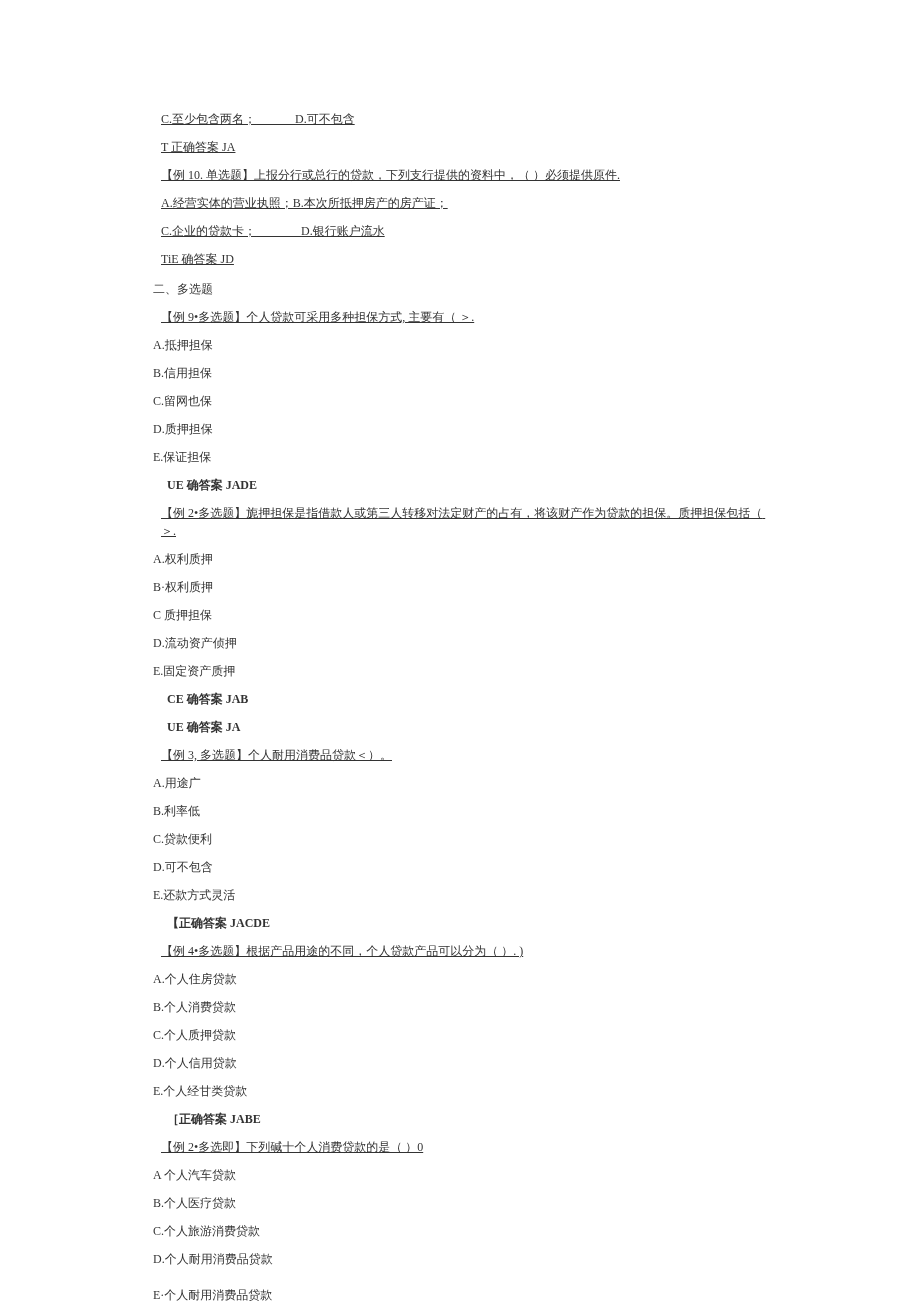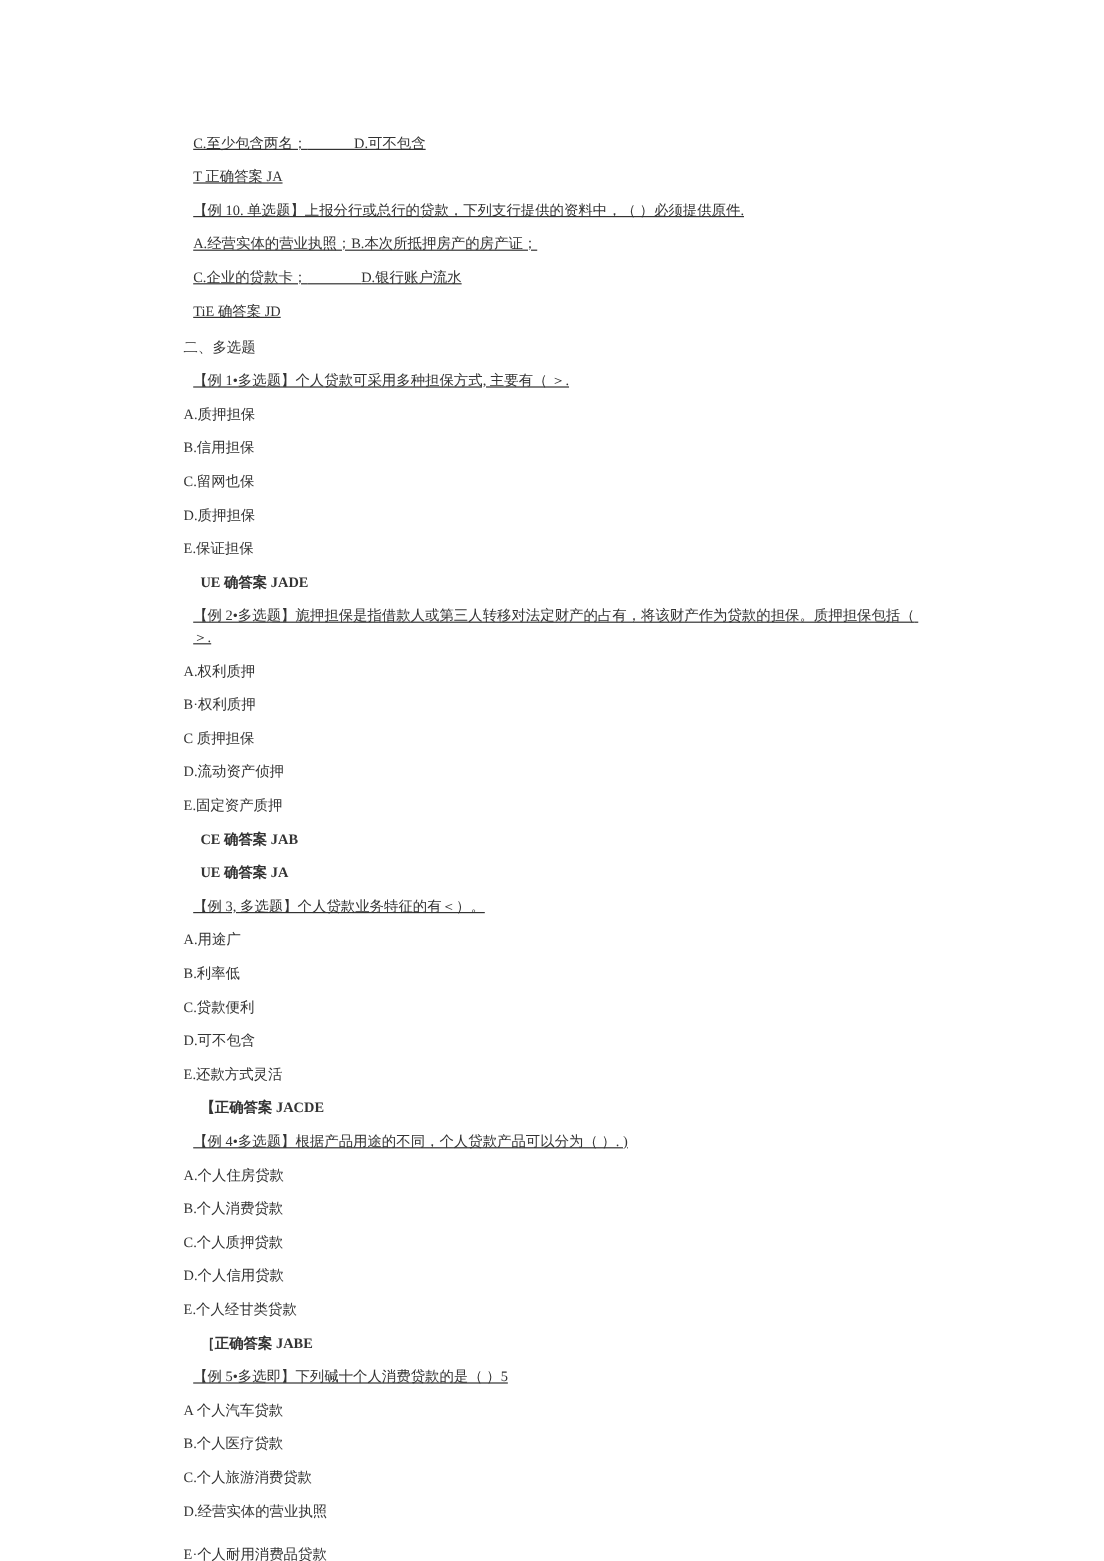--- a/index.html
+++ b/index.html
@@ -30,51 +30,51 @@
 
 <p class="line indent1"><span>C.至少包含两名；</span>             <span>D.可不包含</span></p>
 <p class="line indent1">T 正确答案 JA</p>
 <p class="line indent1">【例 10. 单选题】上报分行或总行的贷款，下列支行提供的资料中，（ ）必须提供原件.</p>
 <p class="line indent1">A.经营实体的营业执照；B.本次所抵押房产的房产证；</p>
 <p class="line indent1"><span>C.企业的贷款卡；</span>               <span>D.银行账户流水</span></p>
 <p class="line indent1">TiE 确答案 JD</p>
 
 <p class="line gap-top">二、多选题</p>
 
-<p class="line indent1">【例 1•多选题】个人贷款可采用多种担保方式, 主要有（ ＞.</p>
-<p class="line">A.质押担保</p>
+<p class="line indent1">【例 9•多选题】个人贷款可采用多种担保方式, 主要有（ ＞.</p>
+<p class="line">A.抵押担保</p>
 <p class="line">B.信用担保</p>
 <p class="line">C.留网也保</p>
 <p class="line">D.质押担保</p>
 <p class="line">E.保证担保</p>
 <p class="line indent2">UE 确答案 JADE</p>
 
 <p class="line indent1">【例 2•多选题】旎押担保是指借款人或第三人转移对法定财产的占有，将该财产作为贷款的担保。质押担保包括（ ＞.</p>
 <p class="line">A.权利质押</p>
 <p class="line">B·权利质押</p>
 <p class="line">C 质押担保</p>
 <p class="line">D.流动资产侦押</p>
 <p class="line">E.固定资产质押</p>
 <p class="line indent2">CE 确答案 JAB</p>
 <p class="line indent2">UE 确答案 JA</p>
 
-<p class="line indent1">【例 3, 多选题】个人贷款业务特征的有＜）。</p>
+<p class="line indent1">【例 3, 多选题】个人耐用消费品贷款＜）。</p>
 <p class="line">A.用途广</p>
 <p class="line">B.利率低</p>
 <p class="line">C.贷款便利</p>
 <p class="line">D.可不包含</p>
 <p class="line">E.还款方式灵活</p>
 <p class="line indent2">【正确答案 JACDE</p>
 
 <p class="line indent1">【例 4•多选题】根据产品用途的不同，个人贷款产品可以分为（ ）. )</p>
 <p class="line">A.个人住房贷款</p>
 <p class="line">B.个人消费贷款</p>
 <p class="line">C.个人质押贷款</p>
 <p class="line">D.个人信用贷款</p>
 <p class="line">E.个人经甘类贷款</p>
 <p class="line indent2">［正确答案 JABE</p>
 
-<p class="line indent1">【例 5•多选即】下列碱十个人消费贷款的是（ ）5</p>
+<p class="line indent1">【例 2•多选即】下列碱十个人消费贷款的是（ ）0</p>
 <p class="line">A 个人汽车贷款</p>
 <p class="line">B.个人医疗贷款</p>
 <p class="line">C.个人旅游消费贷款</p>
-<p class="line">D.经营实体的营业执照</p>
+<p class="line">D.个人耐用消费品贷款</p>
 <p class="line gap-top-small">E·个人耐用消费品贷款</p>
 
 </body></html>

